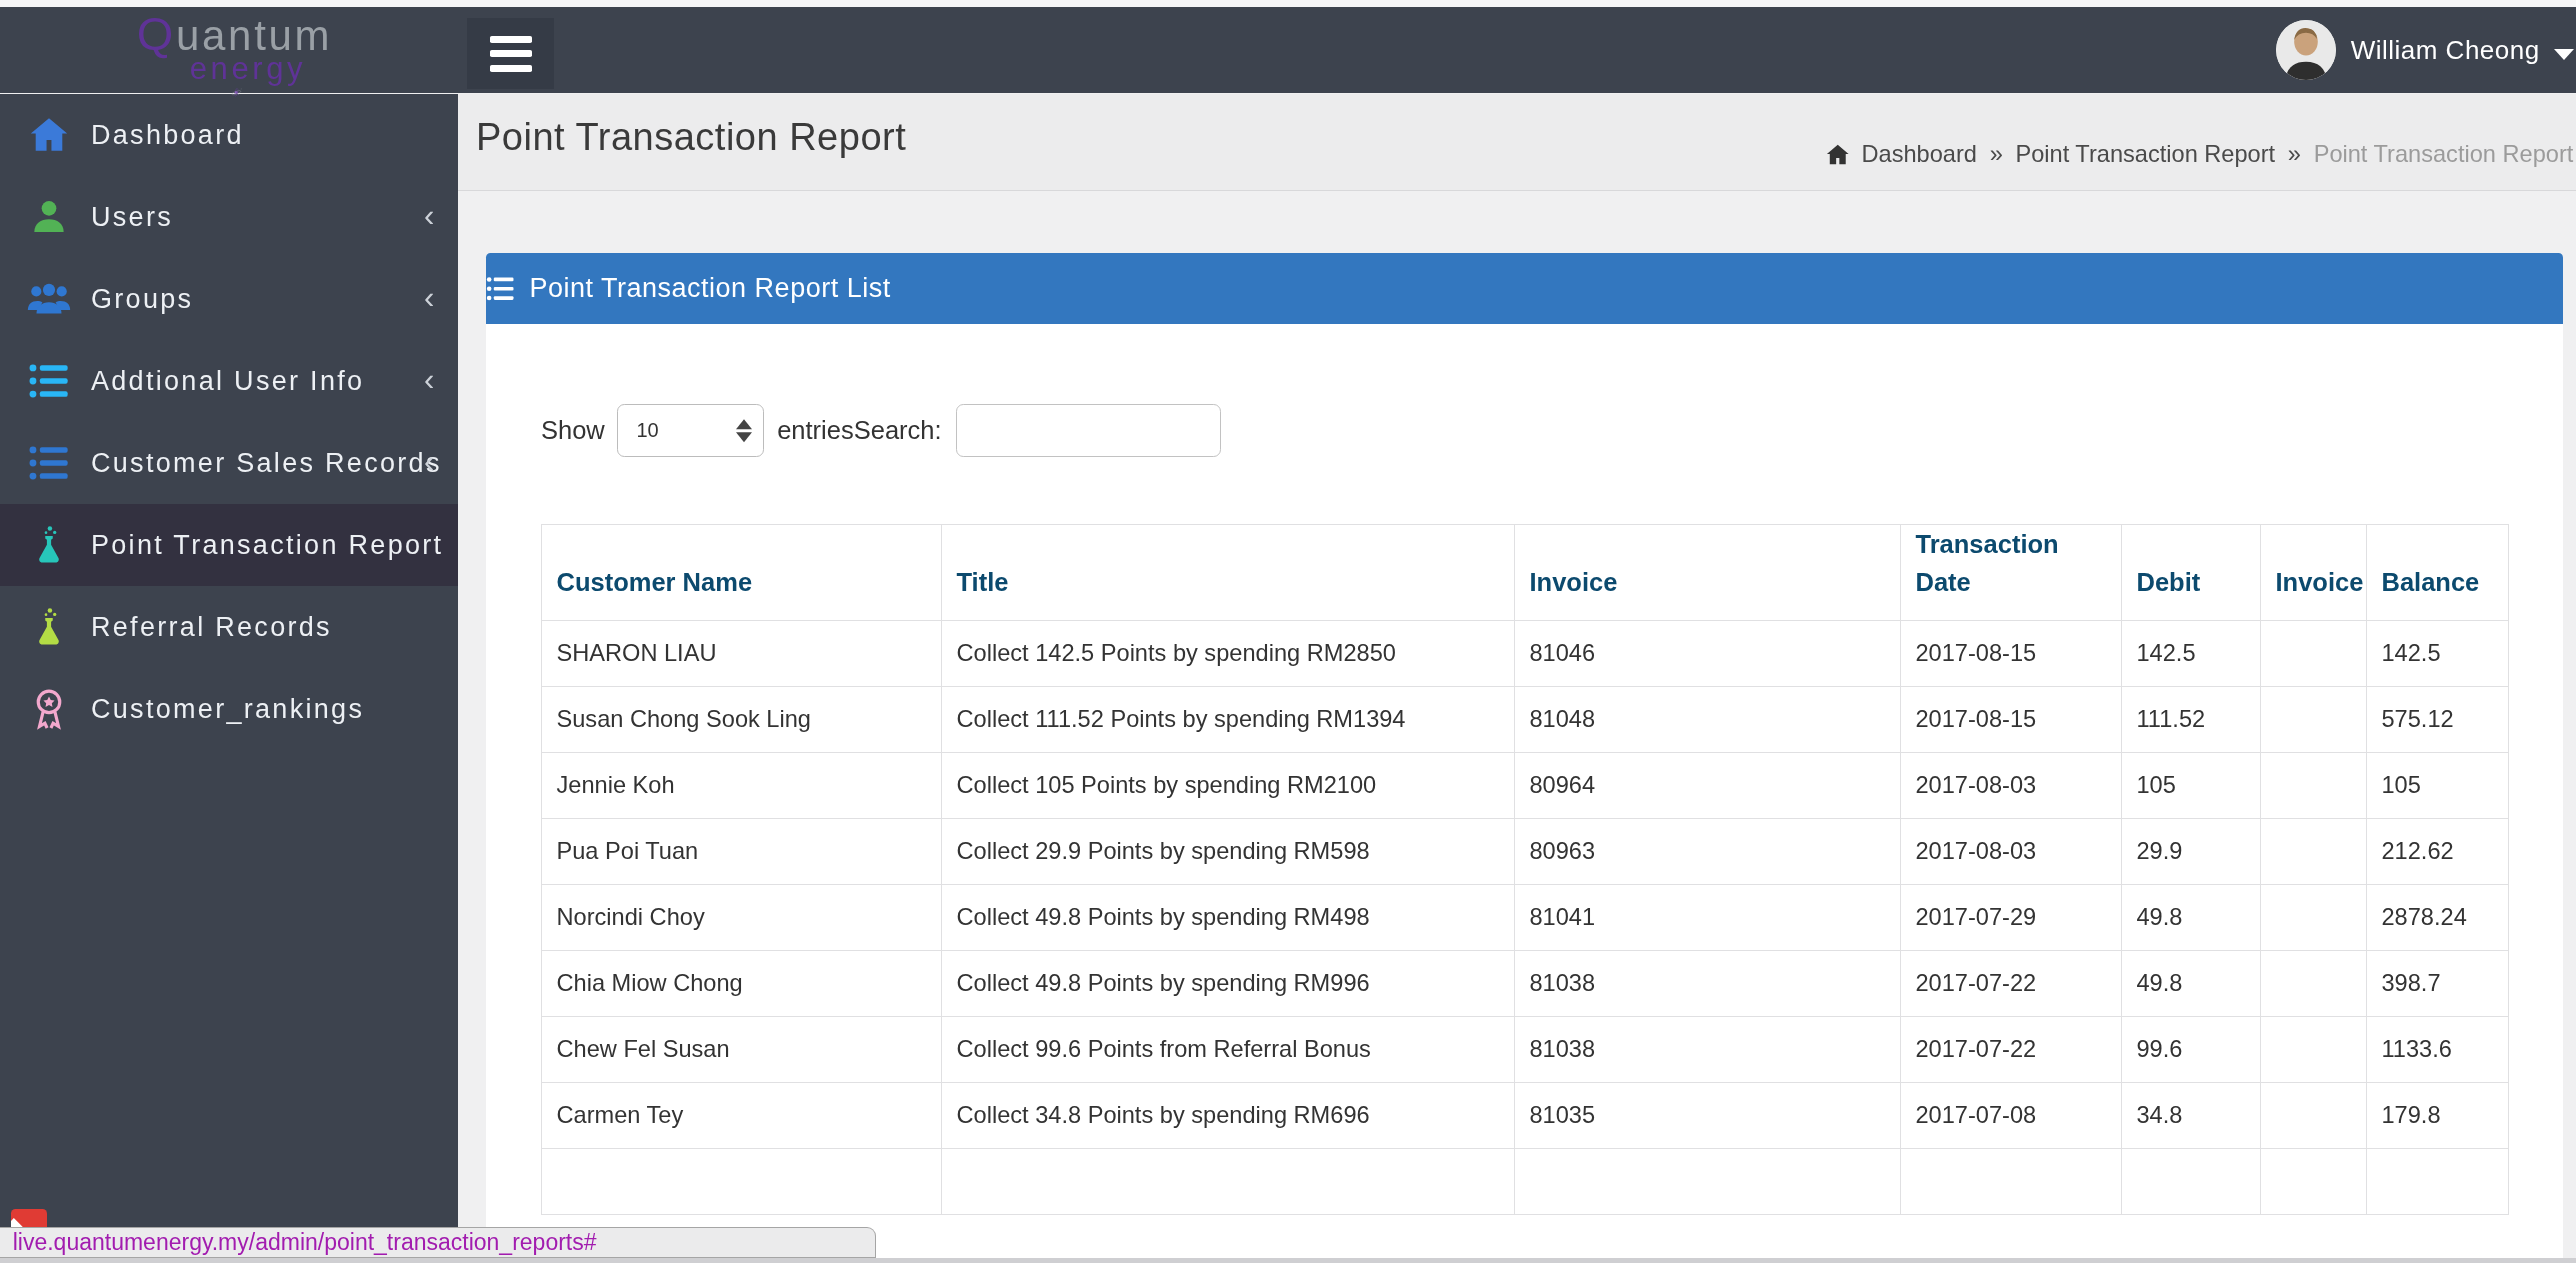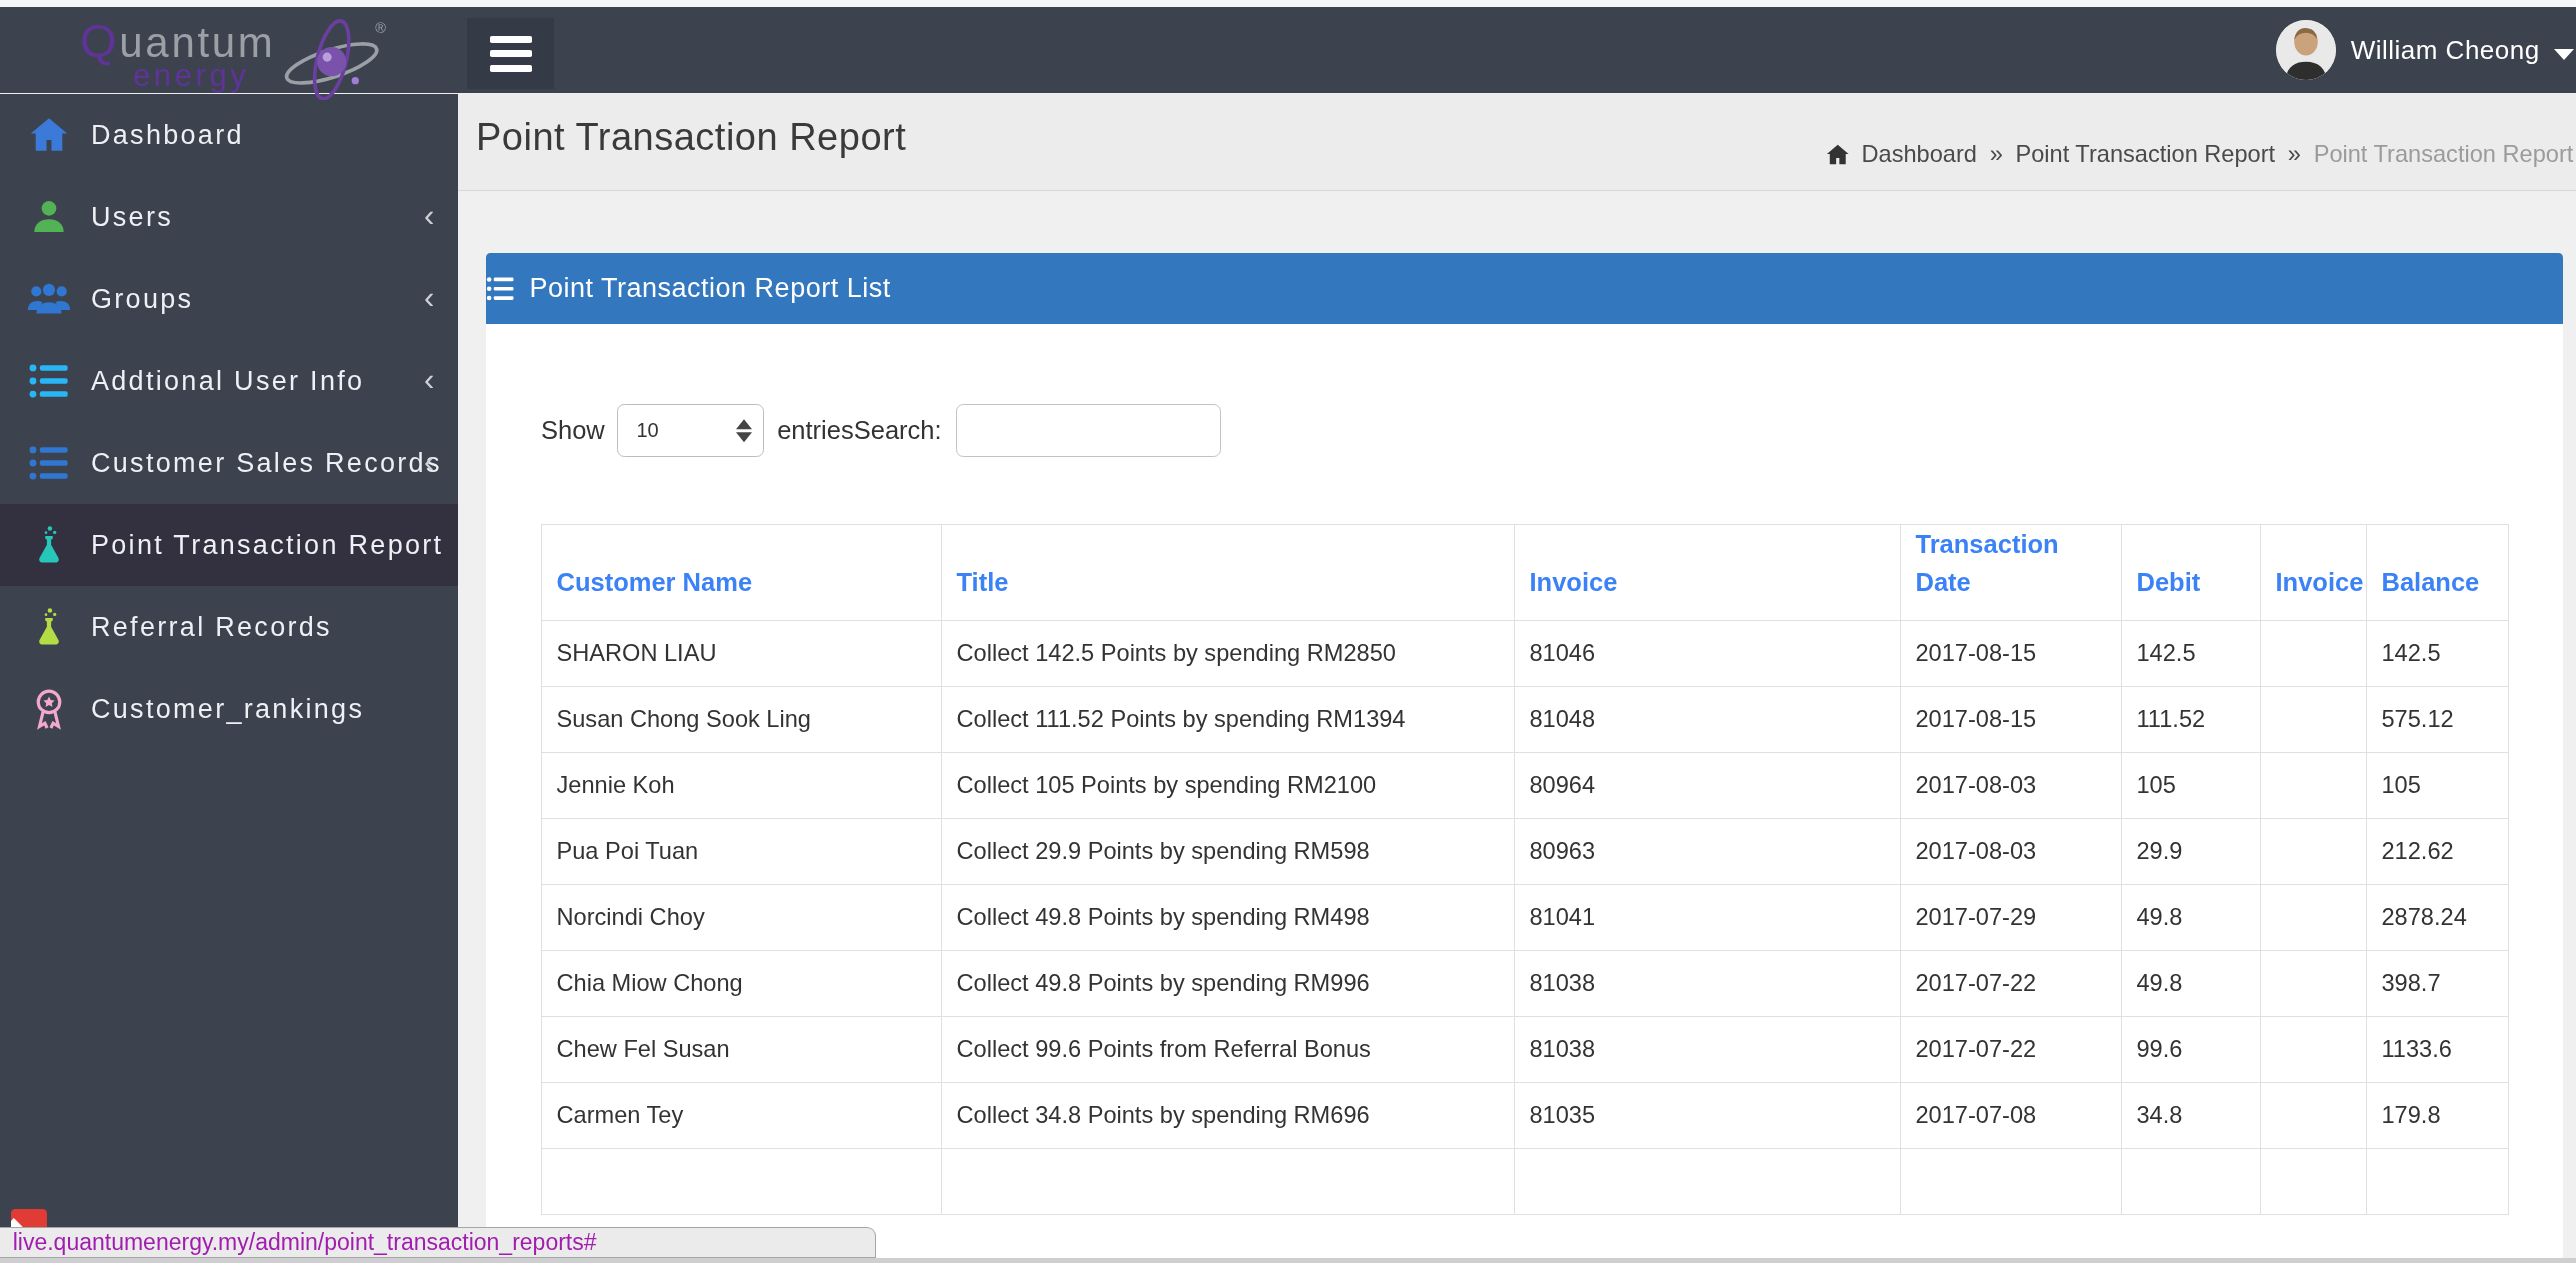--- a/index.html
+++ b/index.html
@@ -8,21 +8,21 @@
 
   .screen { position:relative; width:2576px; height:1263px; overflow:hidden;
             background:var(--page_bg,#f0f0f1); }
 
   
   .top-strip { position:absolute; left:0; top:0; width:100%; height:7.3px; background:#f6f6f7; z-index:6; }
   .topbar  { position:absolute; left:0; top:7.3px; width:100%; height:86px; background:var(--topbar_bg,#3d434e); z-index:5; }
   .sidebar { position:absolute; left:0; top:94px; width:458px; height:1170px; background:var(--sidebar_bg,#3d434e); z-index:4; }
 
   
-  .logo { position:absolute; left:80px; top:5.5px; width:309px; height:84px; display:flex; align-items:center; }
+  .logo { position:absolute; left:80px; top:5.5px; width:309px; height:84px; display:flex; align-items:center;flex-direction:column; }
   .logo-text { line-height:0.9; }
   .logo-main { font-size:42px; letter-spacing:2.7px; color:#9aa0a6; font-weight:400; }
   .logo-main::first-letter { color:var(--brand_purple,#5f3397); font-size:47px; }
   .logo-sub { font-size:31px; letter-spacing:3.6px; color:var(--brand_purple,#5f3397); margin-left:53px; }
   .atom { margin-left:3.6px; margin-top:5.5px; }
 
   .hamburger { position:absolute; left:467px; top:11px; width:87px; height:71px;
                background:#353b46; border:none; display:flex; flex-direction:column;
                justify-content:center; align-items:center; gap:7.3px; cursor:pointer; }
   .hamburger i { display:block; width:42px; height:7.3px; background:#fff; border-radius:1.8px; }
@@ -72,21 +72,21 @@
   .spinner b.down { border-top:10px solid #444; }
   .search-label { margin-right:14.5px; }
   .search-input { width:265px; height:53px; border:1.8px solid #c2c2c2; border-radius:7.3px; font-size:25.5px;
                   padding:0 12.7px; color:#333; background:#fff; outline:none; }
 
   
   table.report { width:1967px; margin-top:67px; border-collapse:collapse; table-layout:fixed;
                  font-size:23.6px; color:#333; }
   table.report th, table.report td { border:0.9px solid #e0e0e2; padding:0 14.5px; text-align:left; overflow:hidden; }
   table.report th { height:79px; vertical-align:bottom; padding-bottom:18px; font-size:25.5px;
-                    font-weight:700; color:#3b82f6; white-space:pre-line; line-height:1.5; cursor:pointer; }
+                    font-weight:700; color:#0c4a6e; white-space:pre-line; line-height:1.5; cursor:pointer; }
   table.report td { height:66px; vertical-align:middle; background:#fff; }
 
   
   .bottom-strip { position:absolute; left:0; top:1258px; width:100%; height:5.5px; background:#cfcfd2; z-index:7; }
   .statusbar { position:absolute; left:0; top:1227px; width:876px; height:31px; background:#ebebec;
                border:0.9px solid #a5a5a5; border-left:none; border-top-right-radius:9px;
                font-size:23px; color:#a21caf; line-height:29px; padding:0 12.7px; z-index:8; white-space:nowrap; }
   .dl-icon { position:absolute; left:11px; top:1209px; width:36px; height:27px; background:#e03b34;
              border-radius:4.5px; z-index:7; overflow:hidden; }
   .dl-icon::after { content:""; position:absolute; left:-9px; bottom:-11px; width:23.6px; height:23.6px;

